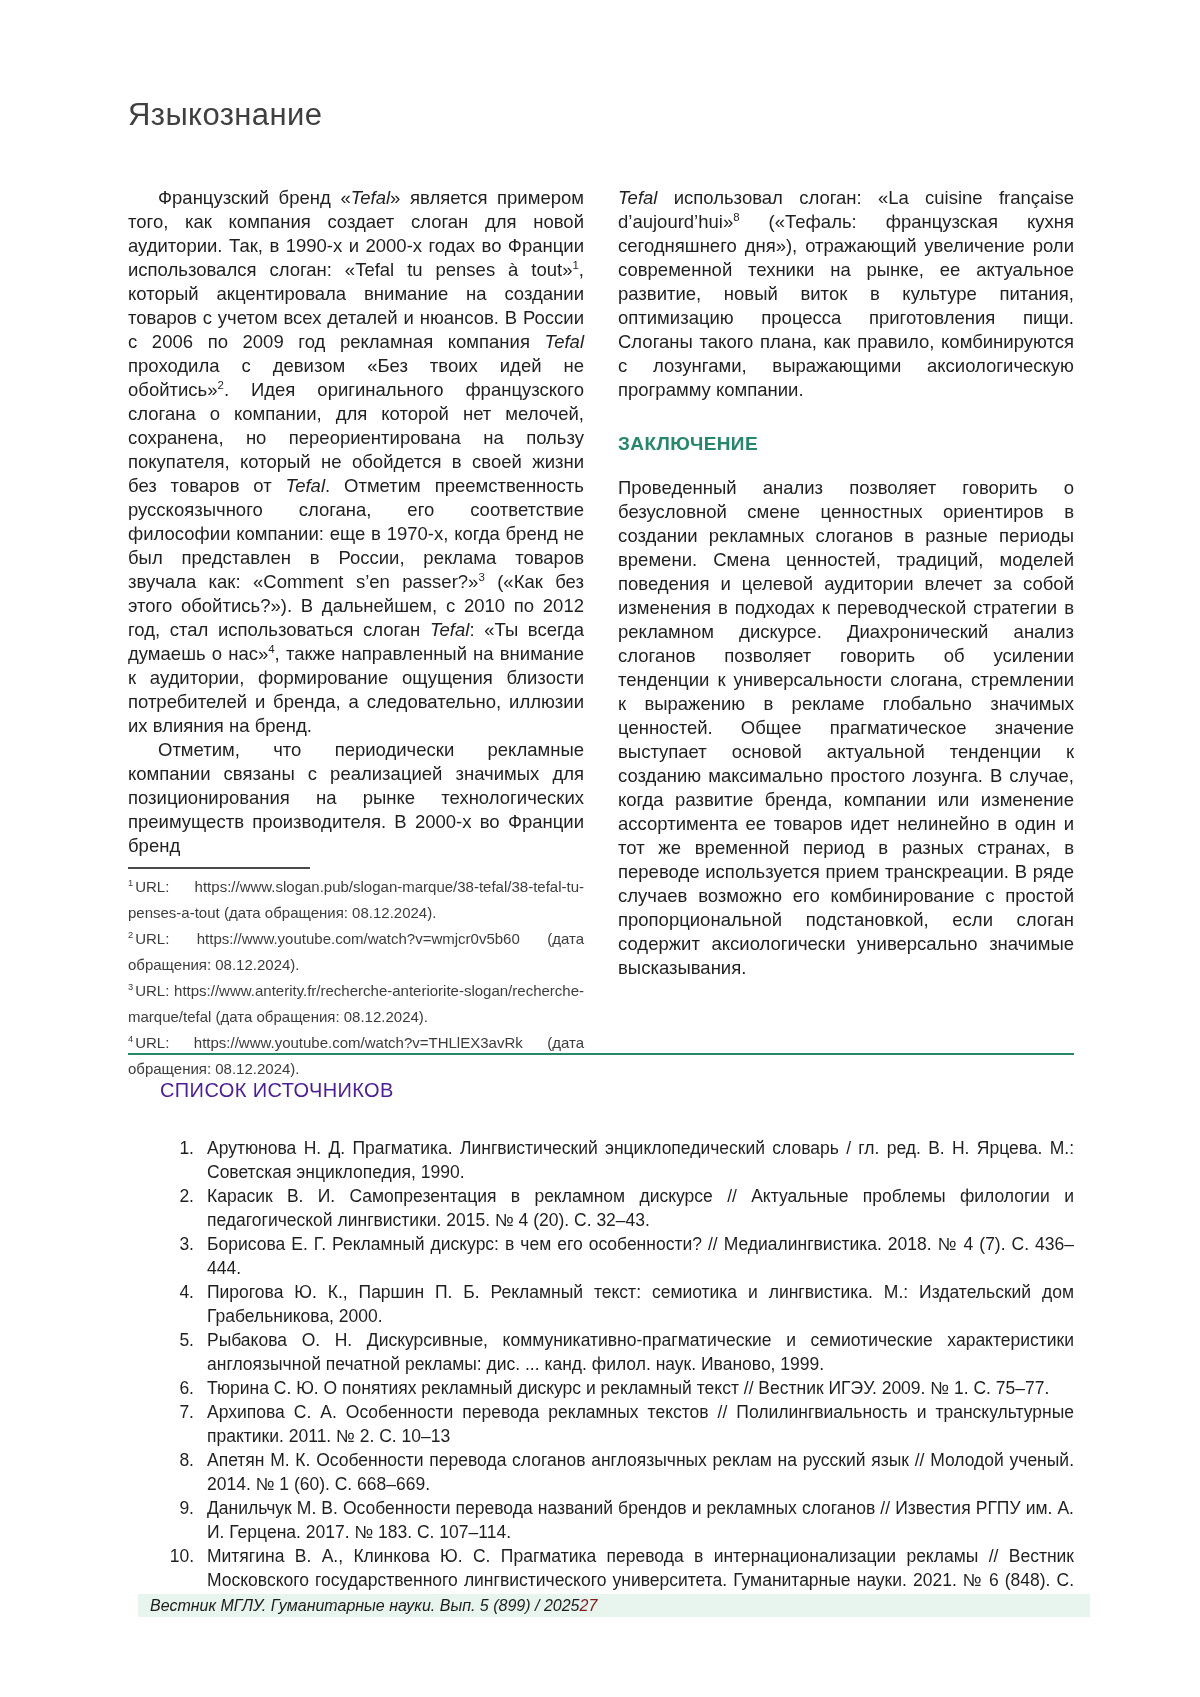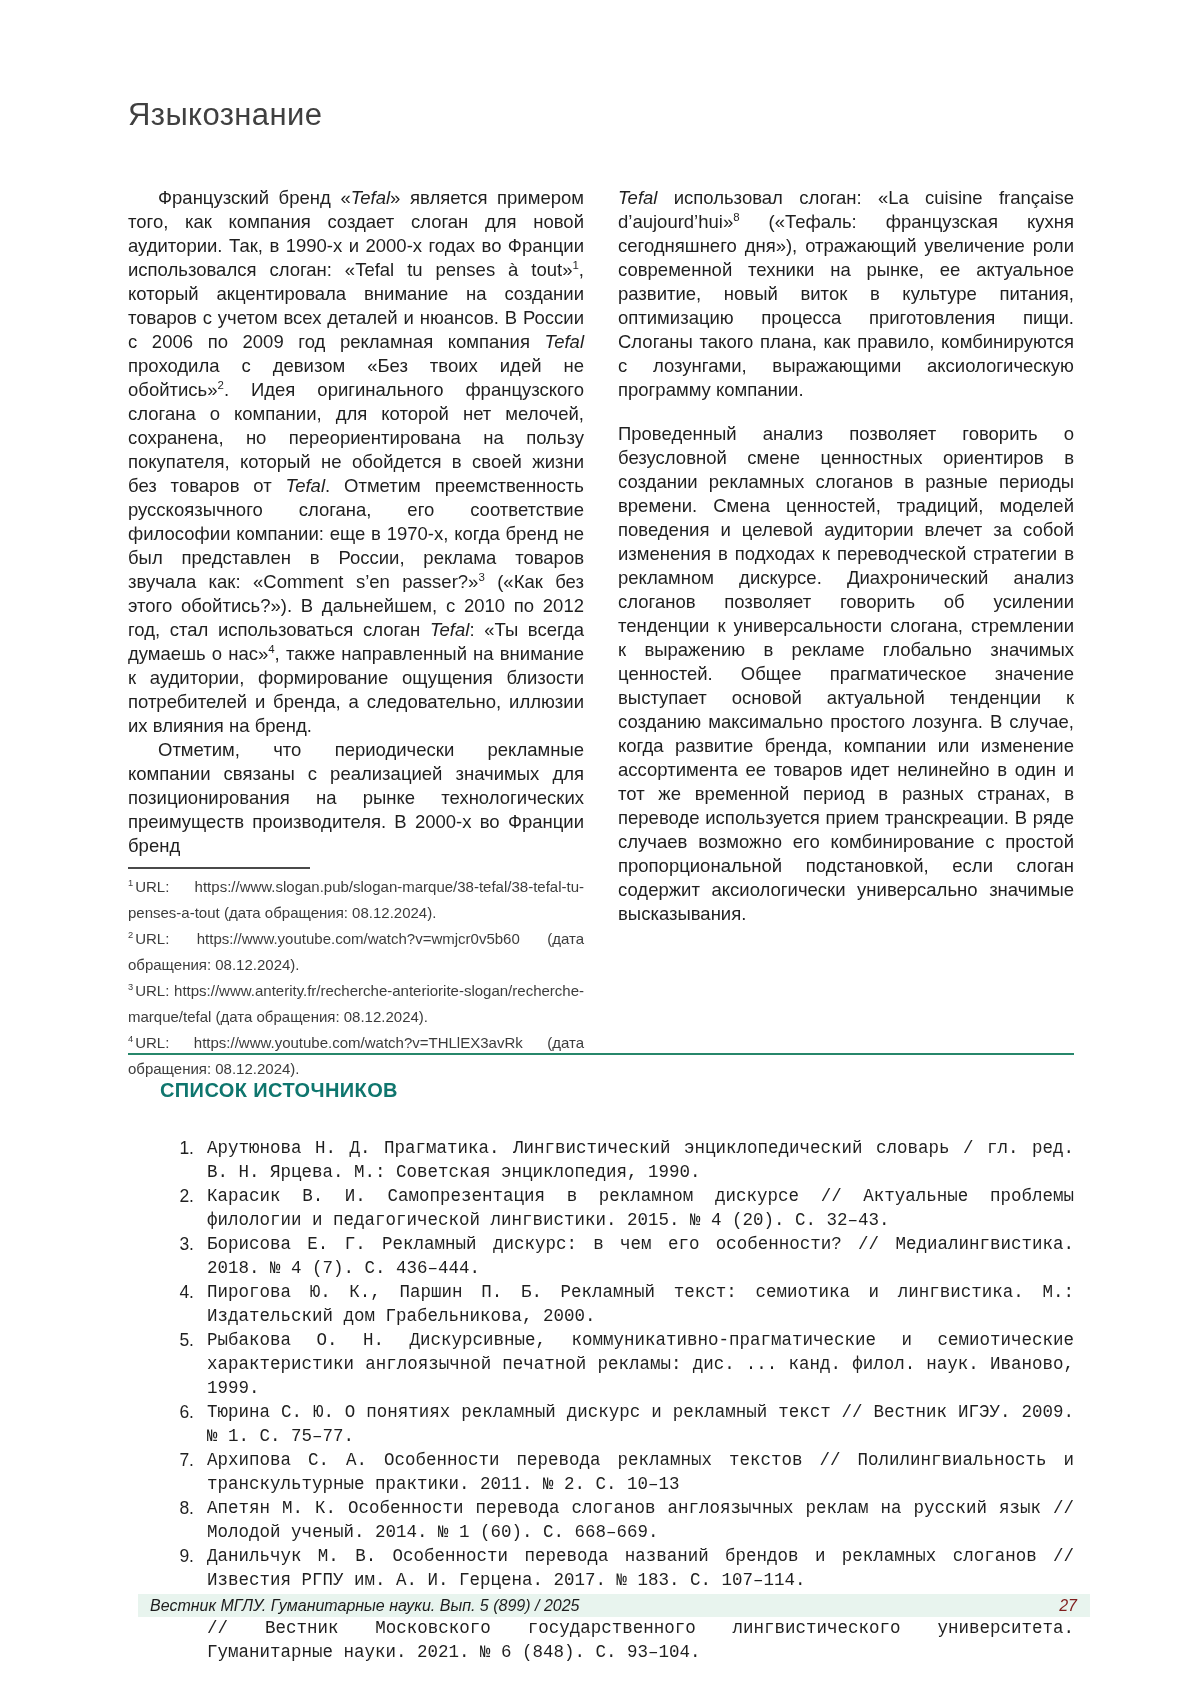--- a/index.html
+++ b/index.html
@@ -73,55 +73,53 @@
     top: 1053px;
     width: 946px;
     height: 2px;
     background: #27876b;
   }
   .sources-heading {
     position: absolute;
     left: 160px;
     top: 1062px;
     font-size: 20px;
-    font-weight: 700;
-    color: #0f766e;
+    font-weight: 400;
+    color: #4c1d95;
     letter-spacing: 0.4px;
   }
   .references {
     position: absolute;
     left: 160px;
     top: 1136px;
     width: 914px;
     font-size: 17.5px;
     line-height: 24px;
     color: #1f1f1f;
   }
   .ref-item { display: flex; }
   .ref-num {
     flex: 0 0 34px;
     text-align: right;
     margin-right: 13px;
   }
   .ref-text {
     flex: 1;
     text-align: justify;
-    font-family: Liberation Mono, monospace;
   }
 
   .footer-bar {
     position: absolute;
     left: 138px;
     top: 1594px;
     width: 952px;
     height: 23px;
     background: #e8f4ee;
     display: flex;
     align-items: center;
-    justify-content: space-between;
     padding: 0 13px 0 12px;
     box-sizing: border-box;
     font-size: 16px;
   }
   .footer-journal { font-style: italic; color: #1c1c1c; }
   .footer-page { color: #7f1d1d; font-style: italic; }
 </style>
 </head>
 <body>
 
@@ -145,20 +143,21 @@
 
           <p class="footnote"><sup>3</sup><span>URL: https://www.anterity.fr/recherche-anteriorite-slogan/recherche-marque/tefal (дата обращения: 08.12.2024).</span></p>
 
           <p class="footnote"><sup>4</sup><span>URL: https://www.youtube.com/watch?v=THLlEX3avRk (дата обращения: 08.12.2024).</span></p>
         </div>
     </div>
 
     <div class="col">
       <p><span class="it">Tefal</span><span> использовал слоган: «La cuisine française d’aujourd’hui»</span><sup>8</sup><span> («Тефаль: французская кухня сегодняшнего дня»), отражающий увеличение роли современной техники на рынке, ее актуальное развитие, новый виток в культуре питания, оптимизацию процесса приготовления пищи. Слоганы такого плана, как правило, комбинируются с лозунгами, выражающими аксиологическую программу компании.</span></p>
 
+      <h2 class="conclusion-heading">ЗАКЛЮЧЕНИЕ</h2>
 
       <p class="conclusion-para">Проведенный анализ позволяет говорить о безусловной смене ценностных ориентиров в создании рекламных слоганов в разные периоды времени. Смена ценностей, традиций, моделей поведения и целевой аудитории влечет за собой изменения в подходах к переводческой стратегии в рекламном дискурсе. Диахронический анализ слоганов позволяет говорить об усилении тенденции к универсальности слогана, стремлении к выражению в рекламе глобально значимых ценностей. Общее прагматическое значение выступает основой актуальной тенденции к созданию максимально простого лозунга. В случае, когда развитие бренда, компании или изменение ассортимента ее товаров идет нелинейно в один и тот же временной период в разных странах, в переводе используется прием транскреации. В ряде случаев возможно его комбинирование с простой пропорциональной подстановкой, если слоган содержит аксиологически универсально значимые высказывания.</p>
     </div>
 
   </div>
 
   <div class="sources-rule"></div>
 
   <h2 class="sources-heading">СПИСОК ИСТОЧНИКОВ</h2>
 

